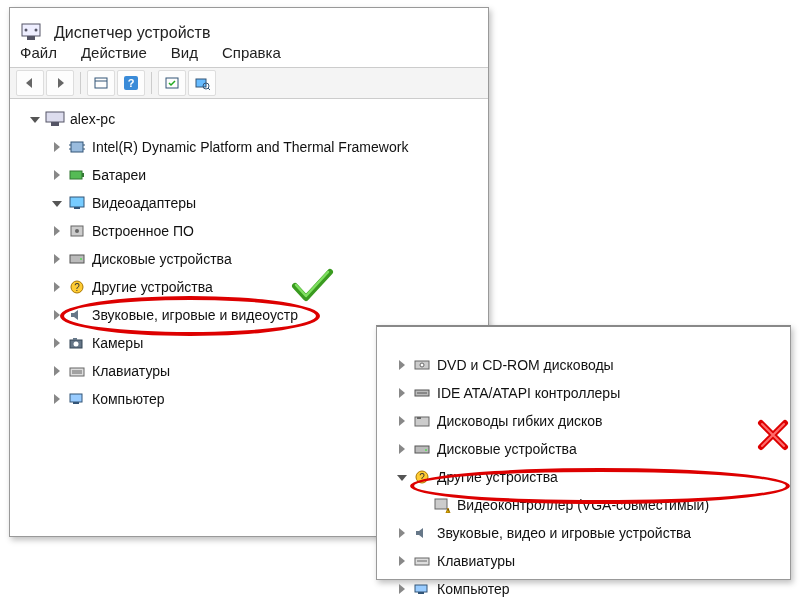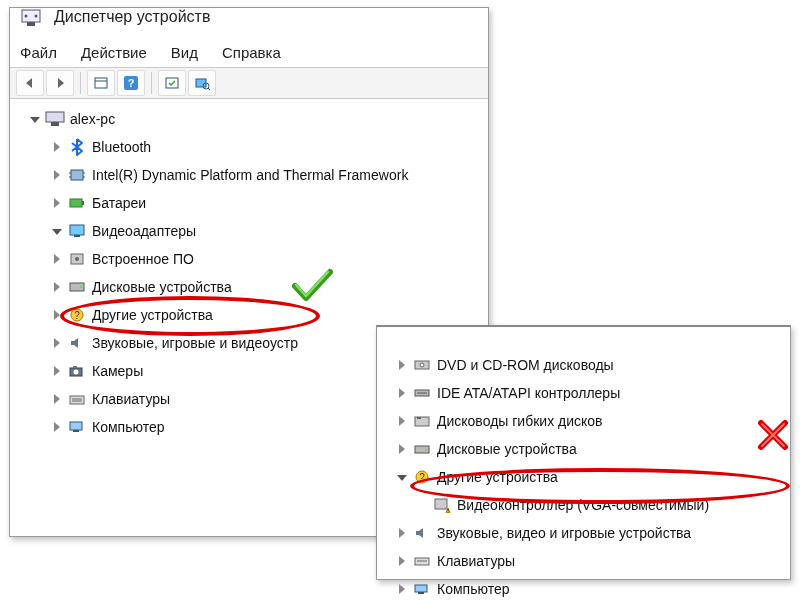--- a/index.html
+++ b/index.html
@@ -17,21 +17,21 @@
     position: absolute;
     background: #fff;
     border: 1px solid #999;
     box-shadow: 2px 3px 6px rgba(0,0,0,0.25);
   }
   .panel-main { left: 9px; top: 7px; width: 480px; height: 530px; }
   .panel-second { left: 376px; top: 325px; width: 415px; height: 255px; border-top: 2px solid #888; }
 
   .titlebar {
     display: flex;
-    align-items: flex-start;
+    align-items: flex-end;
     height: 34px;
     padding: 0 10px;
     font-size: 16px;
     color: #222;
     background: #fff;
     gap: 8px;
   }
   .menubar {
     display: flex;
     gap: 24px;
@@ -177,30 +177,20 @@
       <span class="arrow expanded"></span>
       <span class="node-icon">
         <svg width="20" height="16">
             <rect x="1" y="1" width="18" height="10" fill="#dde" stroke="#556"></rect>
             <rect x="6" y="11" width="8" height="4" fill="#556"></rect>
           </svg>
       </span>
       <span class="node-label">alex-pc</span>
     </div>
 
-    <div class="tree-row">
-      <span class="indent ind2"></span>
-        <span class="arrow collapsed"></span>
-      <span class="node-icon">
-          <svg width="18" height="18">
-            <path d="M9 1 L14 5 L9 9 L14 13 L9 17 V1 M4 5 L14 13 M4 13 L14 5" stroke="#1a6bd6" stroke-width="2" fill="none" stroke-linejoin="round"></path>
-          </svg>
-        </span>
-      <span class="node-label">Bluetooth</span>
-    </div>
 
     <div class="tree-row">
       <span class="indent ind2"></span>
         <span class="arrow collapsed"></span>
       <span class="node-icon">
           <svg width="18" height="16">
             <rect x="3" y="3" width="12" height="10" fill="#9bd" stroke="#357"></rect>
             <line x1="1" y1="6" x2="3" y2="6" stroke="#357"></line>
             <line x1="1" y1="10" x2="3" y2="10" stroke="#357"></line>
             <line x1="15" y1="6" x2="17" y2="6" stroke="#357"></line>

